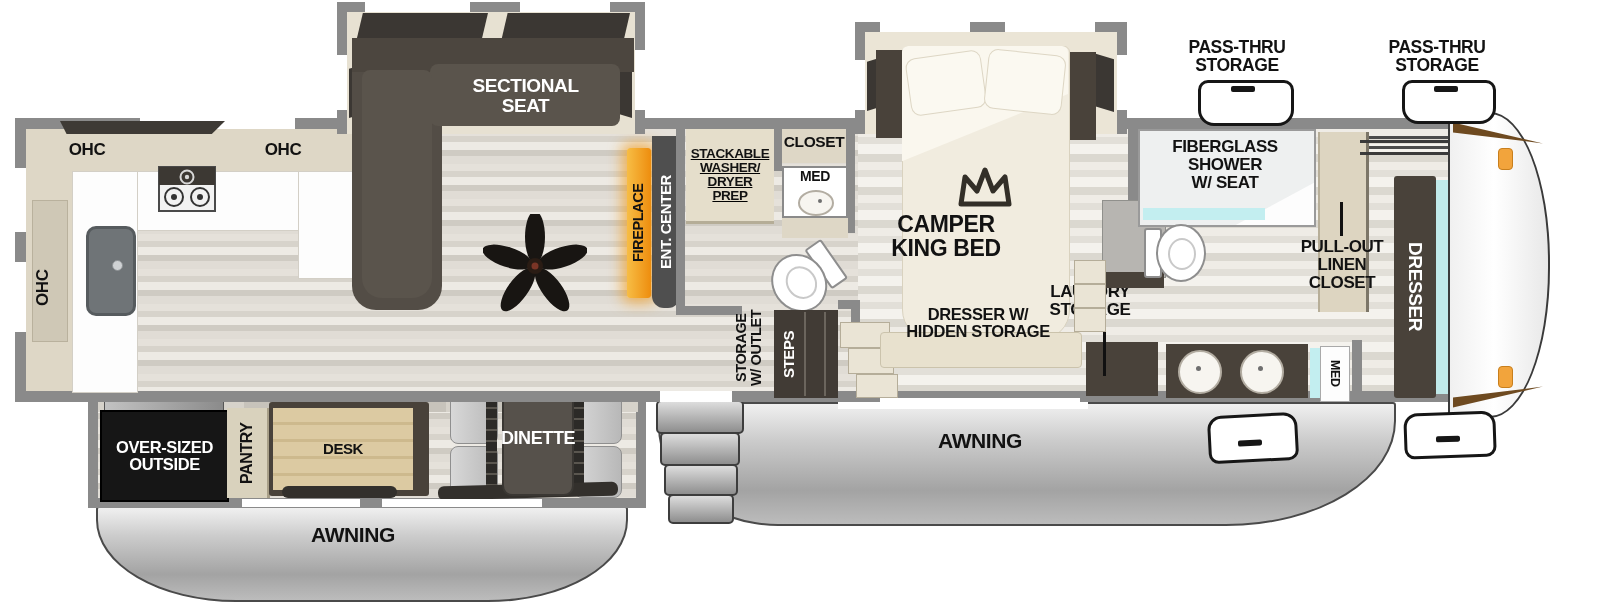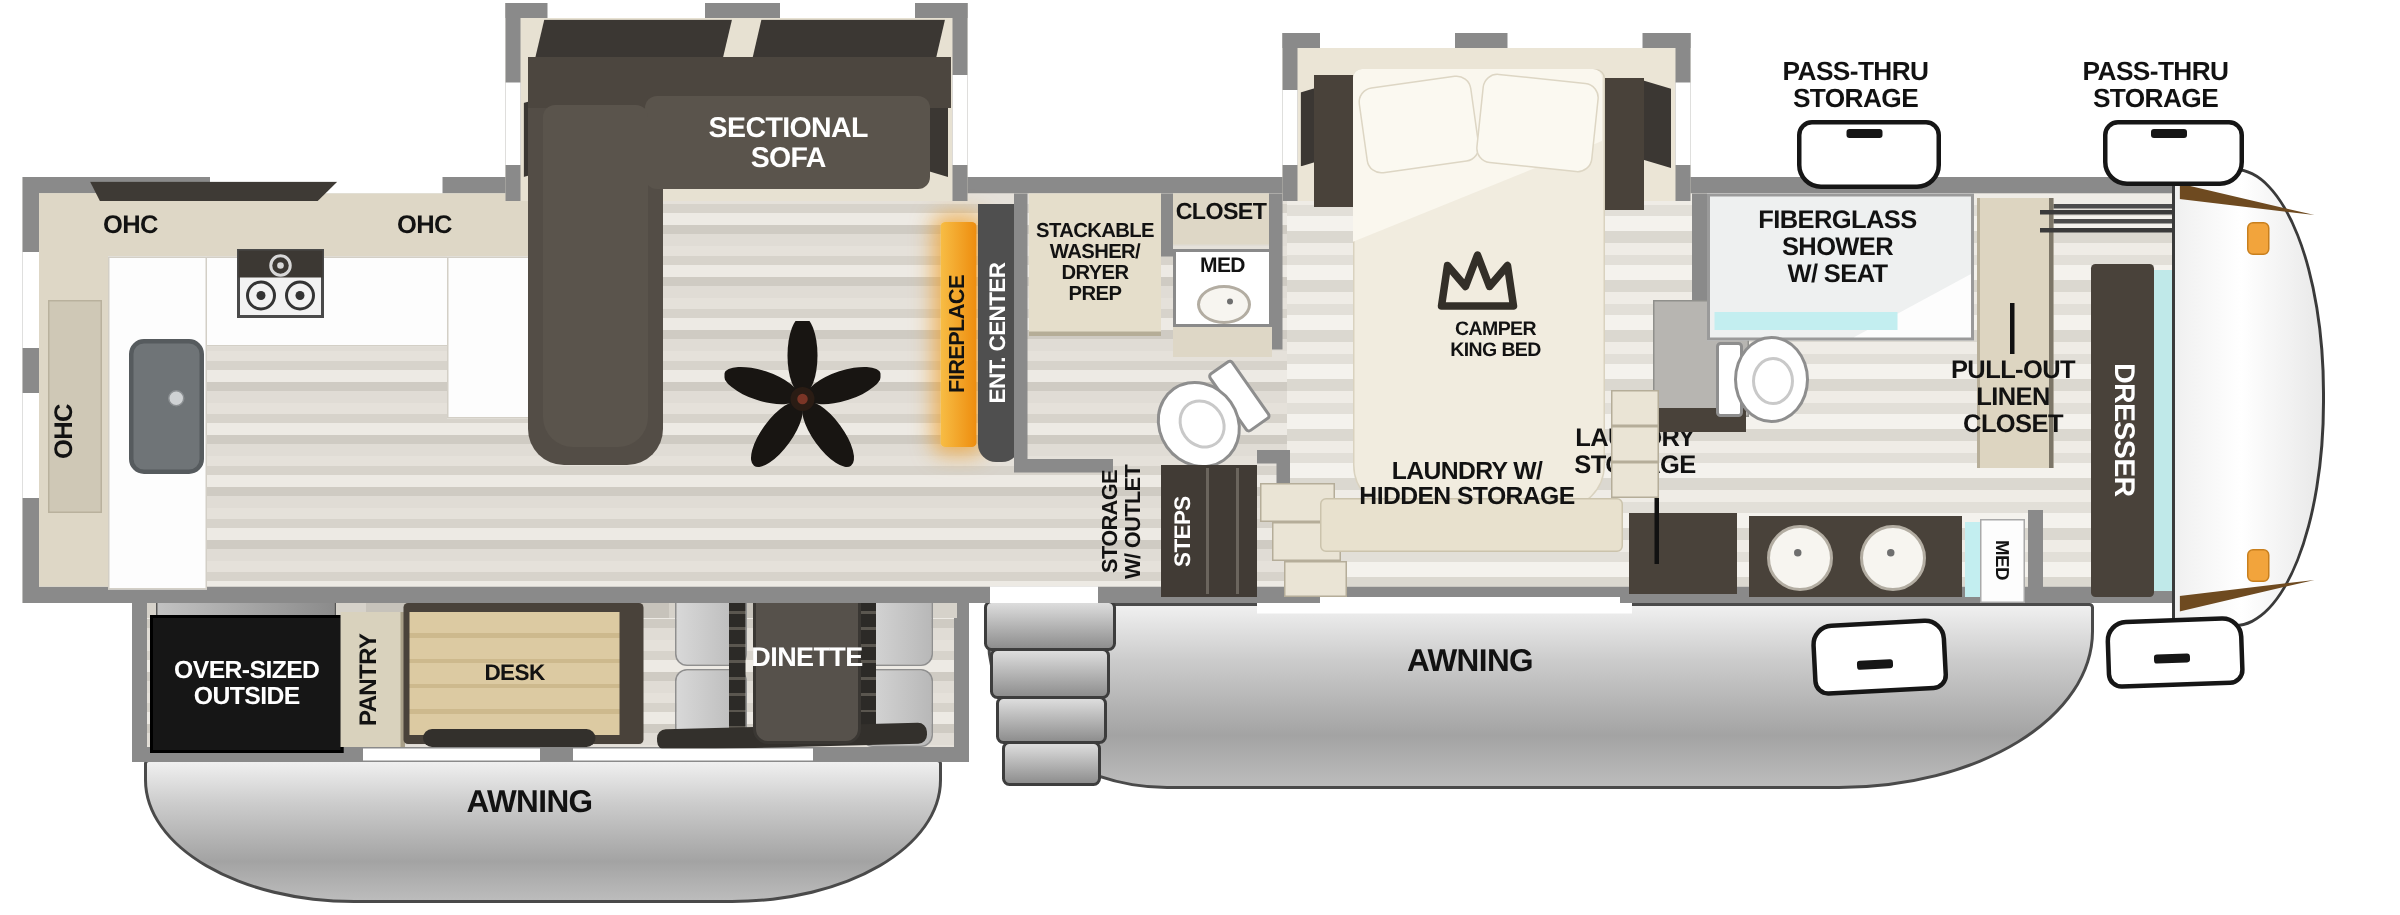--- a/index.html
+++ b/index.html
@@ -146,21 +146,21 @@
   <div class="abs" style="left:652px;top:136px;width:28px;height:172px;background:#4f4f4f;border-radius:0 0 12px 12px;"></div>
   <div class="lbl w vup" style="left:652px;top:138px;width:28px;height:168px;font-size:15px;">ENT. CENTER</div>
 
   <div class="wall" style="left:676px;top:129px;width:9px;height:185px;"></div>
   <div class="wall" style="left:676px;top:306px;width:66px;height:9px;"></div>
   <div class="wall" style="left:774px;top:129px;width:8px;height:42px;"></div>
   <div class="wall" style="left:846px;top:129px;width:9px;height:104px;"></div>
   <div class="wall" style="left:838px;top:300px;width:22px;height:9px;"></div>
   <div class="wall" style="left:851px;top:300px;width:9px;height:48px;"></div>
 
-  <div class="abs" style="left:686px;top:129px;width:88px;height:92px;background:#e5decb;border-bottom:3px solid #b5ad97;display:flex;align-items:center;justify-content:center;">
+  <div class="abs" style="left:686px;top:129px;width:88px;height:92px;background:#e5decb;border-bottom:3px solid #b5ad97;display:flex;align-items:center;justify-content:center;text-decoration:underline;">
     <div class="lbl" style="position:static;font-size:13.5px;">STACKABLE
 WASHER/
 DRYER
 PREP</div>
   </div>
 
   <div class="abs beige" style="left:782px;top:129px;width:64px;height:34px;"></div>
   <div class="lbl" style="left:778px;top:134px;width:72px;font-size:15.5px;">CLOSET</div>
 
   <div class="abs" style="left:782px;top:166px;width:66px;height:52px;background:#ffffff;border:2px solid #8a8a8a;box-sizing:border-box;"></div>
@@ -193,44 +193,44 @@
   <div class="abs" style="left:352px;top:13px;width:136px;height:46px;background:#3b3733;clip-path:polygon(8% 0,100% 0,92% 100%,0 100%);"></div>
   <div class="abs" style="left:497px;top:13px;width:133px;height:46px;background:#3b3733;clip-path:polygon(8% 0,100% 0,92% 100%,0 100%);"></div>
   <div class="abs" style="left:349px;top:62px;width:24px;height:56px;background:#3b3733;clip-path:polygon(0 12%,100% 0,100% 88%,0 100%);"></div>
   <div class="abs" style="left:608px;top:58px;width:24px;height:60px;background:#3b3733;clip-path:polygon(0 0,100% 12%,100% 100%,0 88%);"></div>
 
   <div class="abs" style="left:352px;top:38px;width:90px;height:272px;background:#534d46;border-radius:4px 4px 24px 24px;"></div>
   <div class="abs" style="left:352px;top:38px;width:282px;height:34px;background:#4c463f;"></div>
   <div class="abs" style="left:430px;top:64px;width:190px;height:62px;background:#5a544c;border-radius:8px;"></div>
   <div class="abs" style="left:362px;top:70px;width:70px;height:228px;background:#5a544c;border-radius:8px 8px 20px 20px;"></div>
   <div class="lbl w" style="left:428px;top:76px;width:195px;font-size:19px;">SECTIONAL
-SOFA</div>
+SEAT</div>
 
   <div class="abs" style="left:855px;top:22px;width:272px;height:112px;border:10px solid #8a8a8a;border-bottom:none;box-sizing:border-box;background:#ebe5d6;"></div>
   <div class="white-gap" style="left:880px;top:22px;width:90px;height:10px;"></div>
   <div class="white-gap" style="left:1005px;top:22px;width:90px;height:10px;"></div>
   <div class="white-gap" style="left:855px;top:60px;width:10px;height:50px;"></div>
   <div class="white-gap" style="left:1117px;top:55px;width:10px;height:55px;"></div>
   <div class="abs" style="left:867px;top:55px;width:22px;height:56px;background:#3b3733;clip-path:polygon(0 12%,100% 0,100% 88%,0 100%);"></div>
   <div class="abs" style="left:1090px;top:52px;width:24px;height:60px;background:#3b3733;clip-path:polygon(0 0,100% 12%,100% 100%,0 88%);"></div>
   <div class="abs darkcab" style="left:876px;top:50px;width:28px;height:88px;"></div>
   <div class="abs darkcab" style="left:1066px;top:52px;width:30px;height:88px;"></div>
 
   <div class="abs" style="left:902px;top:46px;width:166px;height:292px;background:#f1ecdf;border:1px solid #d9d2bf;border-radius:6px 6px 30px 30px;"></div>
   <div class="abs" style="left:902px;top:46px;width:166px;height:160px;background:#faf7ee;clip-path:polygon(0 0,100% 0,100% 30%,0 72%);border-radius:6px 6px 0 0;"></div>
   <div class="abs" style="left:908px;top:54px;width:74px;height:56px;background:#fbf9f1;border:1px solid #ddd6c4;border-radius:10px;transform:rotate(-8deg);"></div>
   <div class="abs" style="left:986px;top:52px;width:76px;height:58px;background:#fbf9f1;border:1px solid #ddd6c4;border-radius:10px;transform:rotate(6deg);"></div>
   <svg class="abs" style="left:952px;top:164px;" width="66" height="46" viewBox="0 0 66 46">
     <path d="M9 40 L13 13 L25 27 L33 6 L41 27 L53 13 L57 40 Z" fill="none" stroke="#332f28" stroke-width="5" stroke-linejoin="round"></path>
   </svg>
-  <div class="lbl" style="left:917px;top:212px;width:160px;font-size:13px;">CAMPER
+  <div class="lbl" style="left:866px;top:212px;width:160px;font-size:23px;">CAMPER
 KING BED</div>
 
   <div class="abs" style="left:880px;top:332px;width:200px;height:34px;background:#e8e1ce;border:1px solid #cbc3ac;border-radius:4px;"></div>
-  <div class="lbl" style="left:878px;top:306px;width:200px;font-size:16.5px;">LAUNDRY W/
+  <div class="lbl" style="left:878px;top:306px;width:200px;font-size:16.5px;">DRESSER W/
 HIDDEN STORAGE</div>
   <div class="white-gap" style="left:880px;top:398px;width:200px;height:7px;"></div>
 
   <div class="abs darkcab" style="left:1086px;top:342px;width:72px;height:54px;"></div>
   <div class="abs" style="left:1103px;top:326px;width:2.5px;height:50px;background:#111;"></div>
   <div class="lbl" style="left:1032px;top:283px;width:116px;font-size:17px;">LAUNDRY
 STORAGE</div>
 
   <div class="wall" style="left:1128px;top:129px;width:10px;height:100px;"></div>
   <div class="abs" style="left:1102px;top:200px;width:62px;height:76px;background:#b7b5b1;border:1.5px solid #90908c;"></div>

